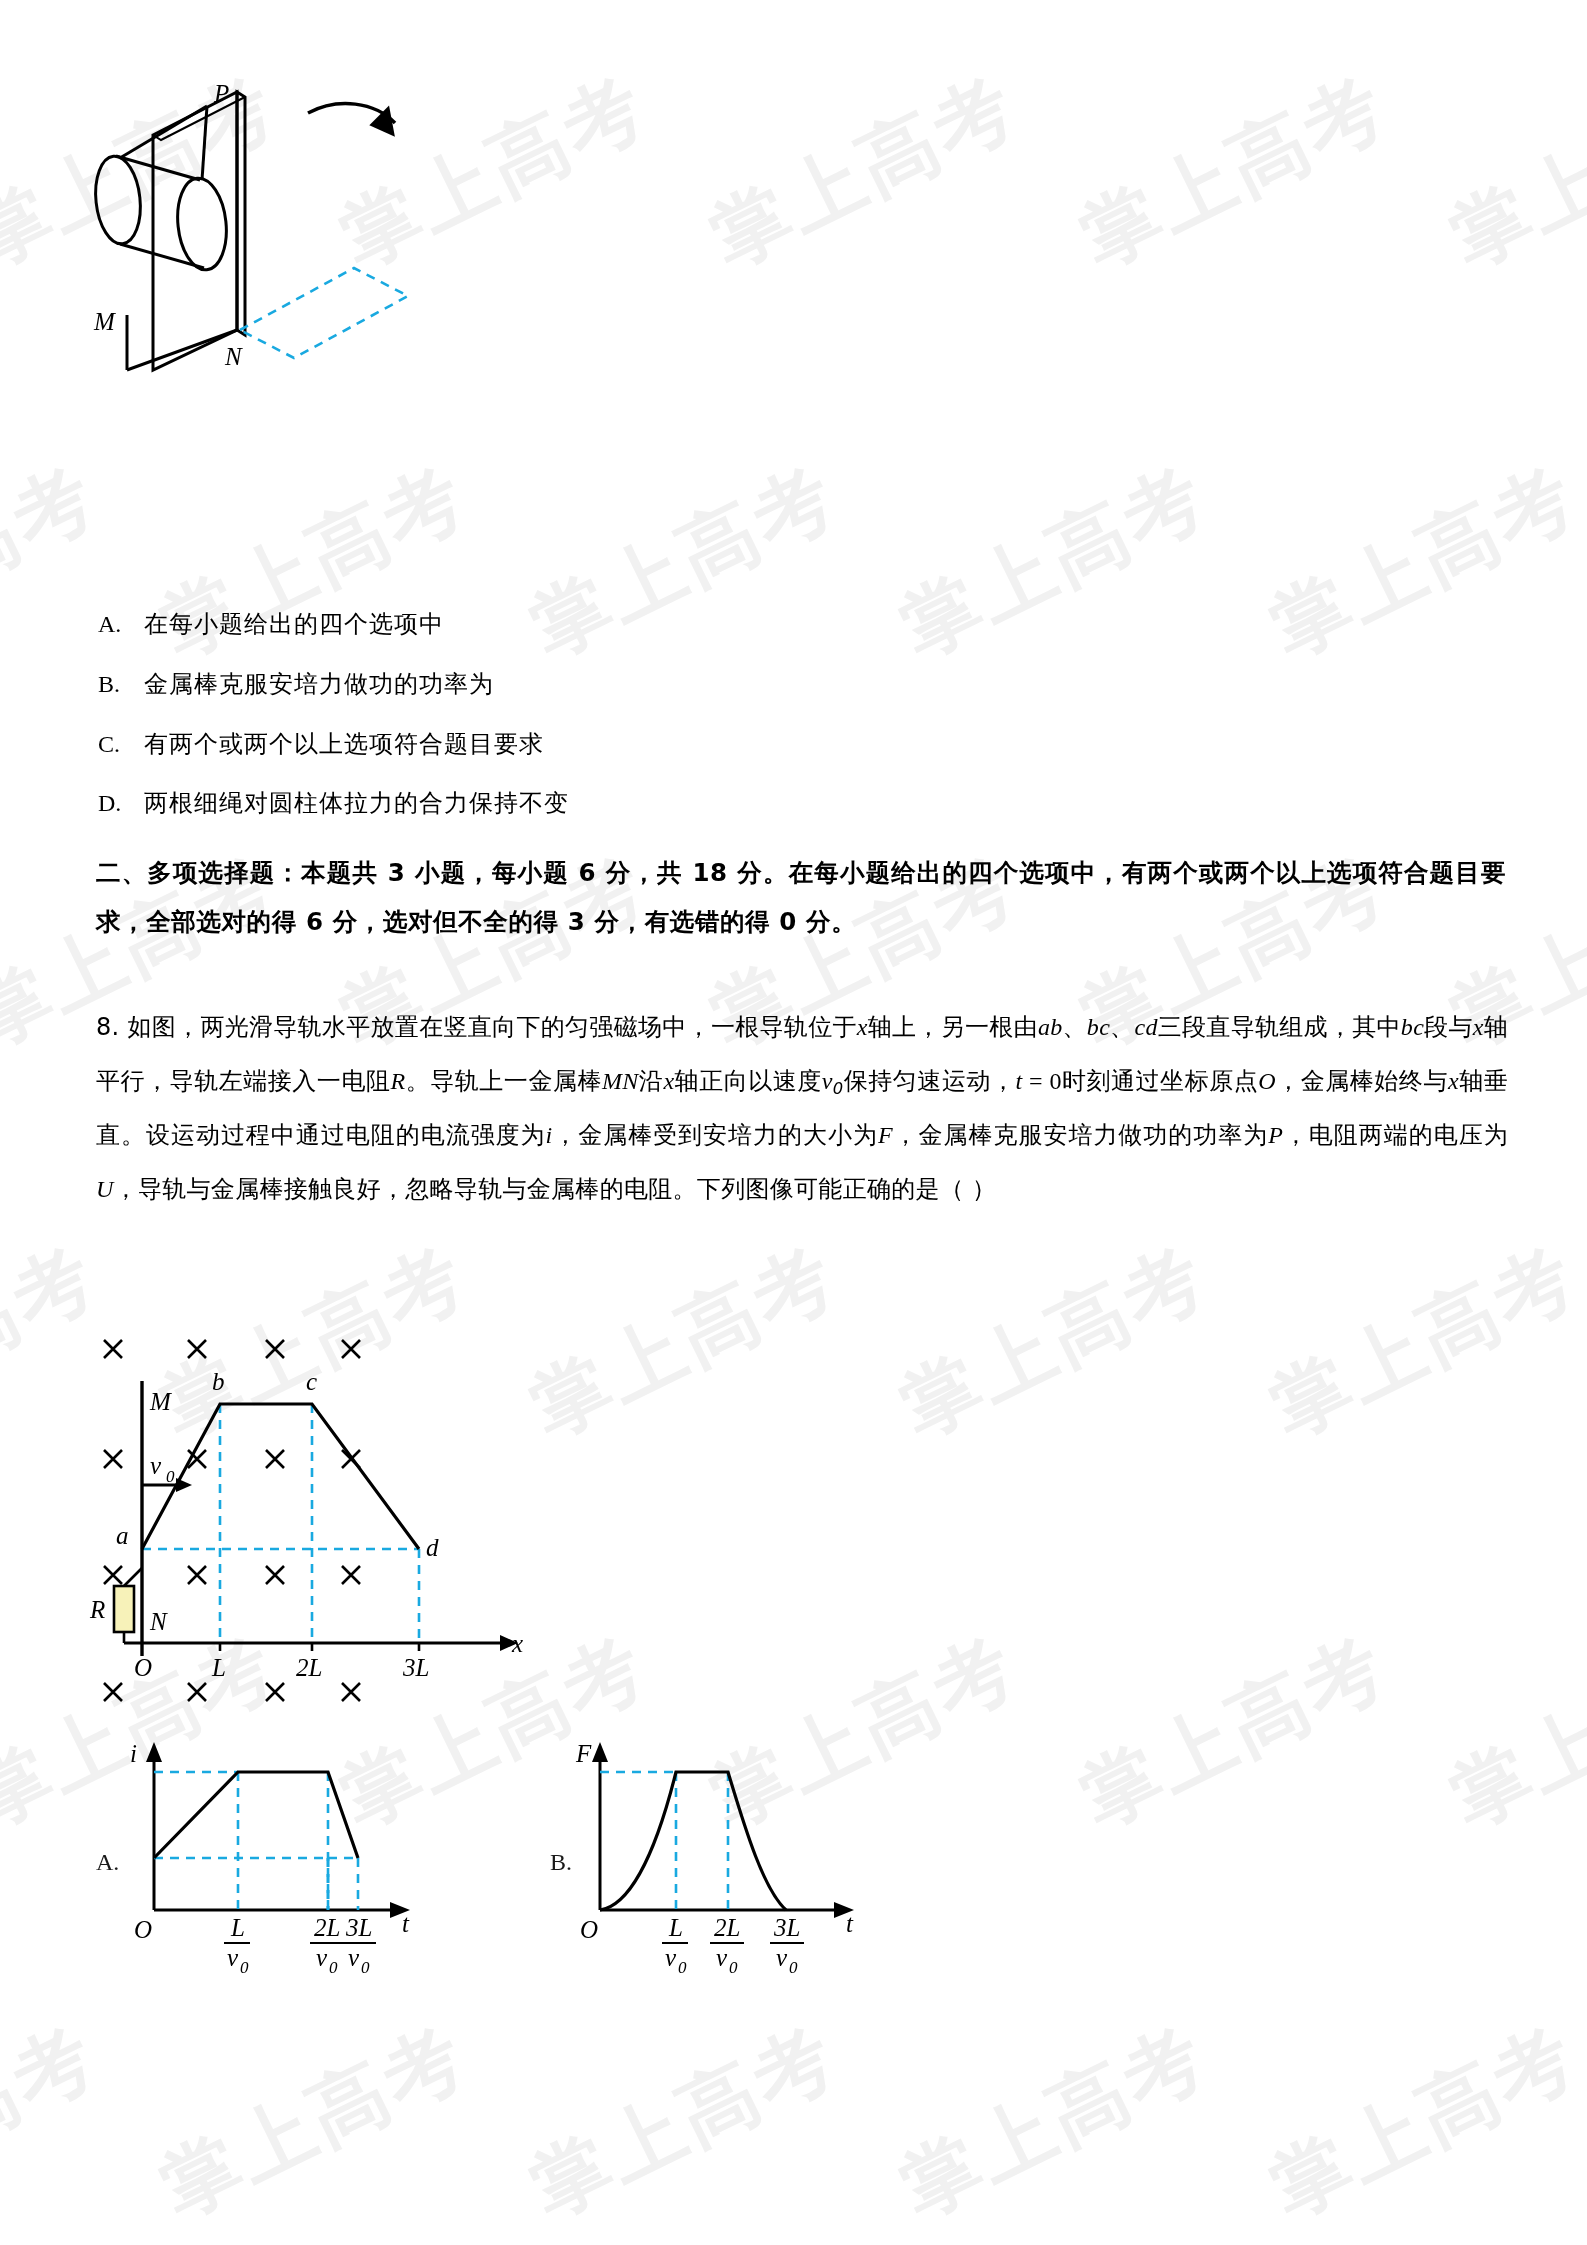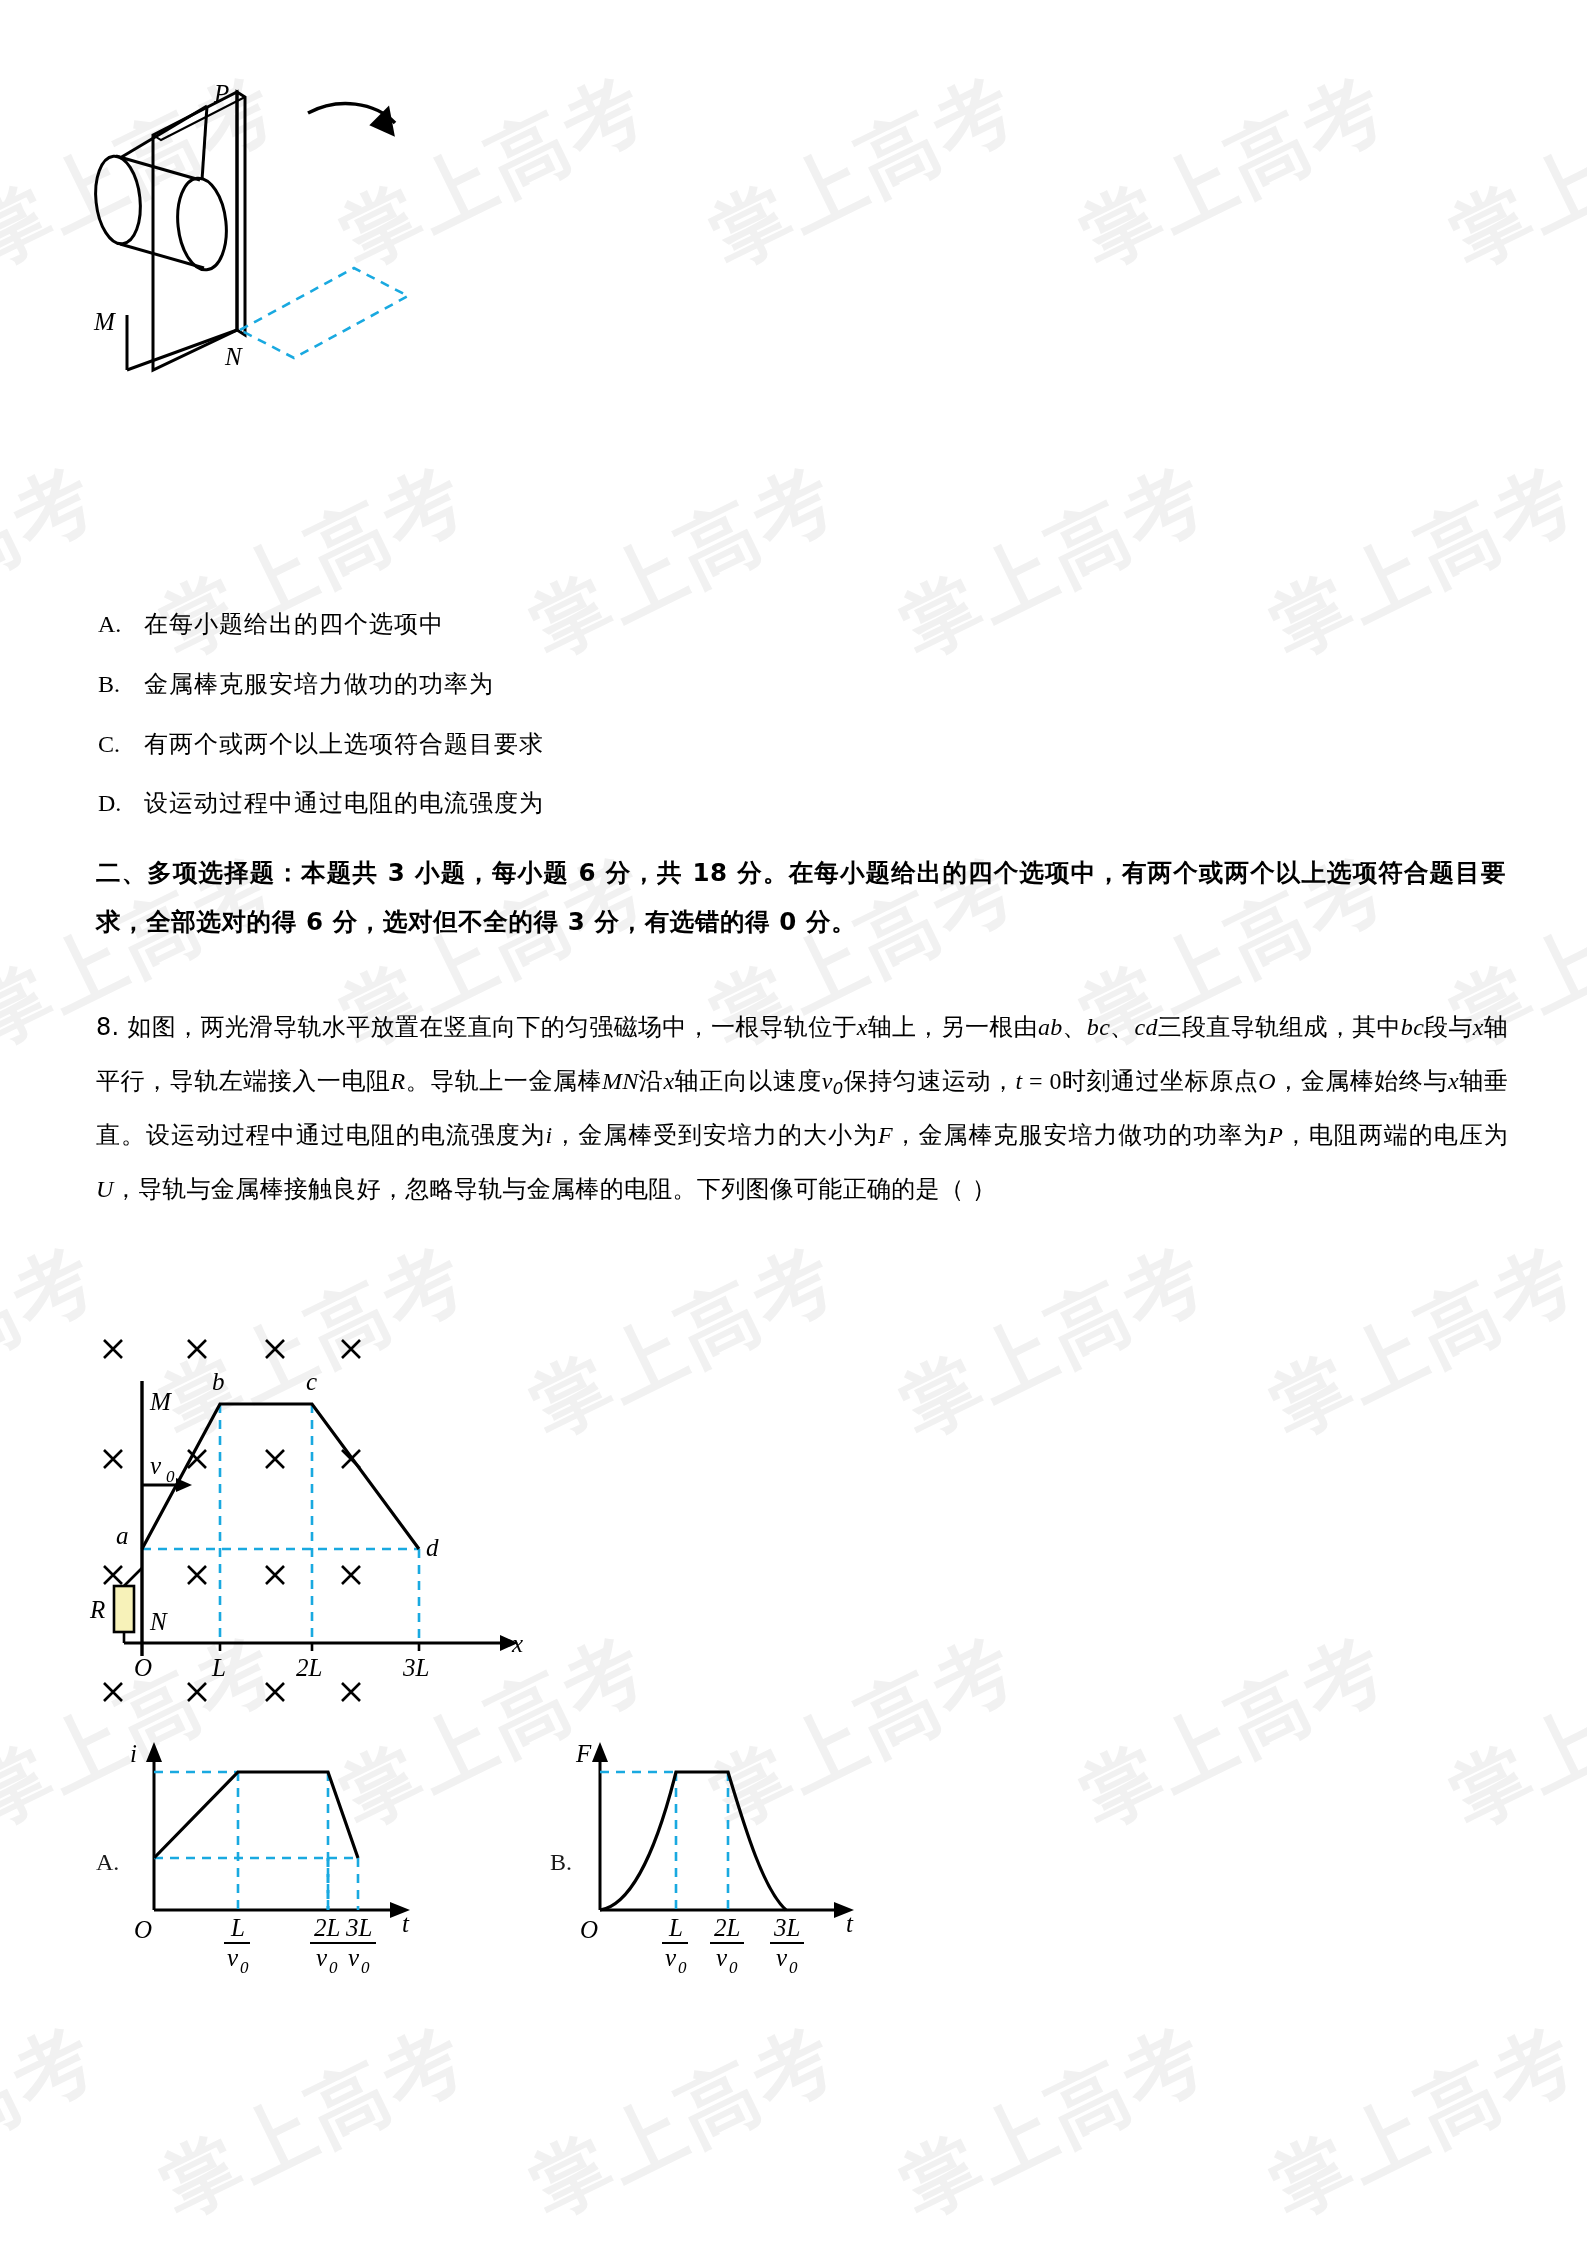--- a/index.html
+++ b/index.html
@@ -182,21 +182,21 @@
     <div class="opt-row">
       <span class="opt-letter">B.</span>
       <span class="opt-text">金属棒克服安培力做功的功率为</span>
     </div>
     <div class="opt-row">
       <span class="opt-letter">C.</span>
       <span class="opt-text">有两个或两个以上选项符合题目要求</span>
     </div>
     <div class="opt-row">
       <span class="opt-letter">D.</span>
-      <span class="opt-text">设运动过程中通过电阻的电流强度为</span>
+      <span class="opt-text">两根细绳对圆柱体拉力的合力保持不变</span>
     </div>
   </div>
 
   <div class="section-head">
     <span>二、多项选择题：</span><span>本题共 3 小题，每小题 6 分，共 18 分。在每小题给出的四个选项中，有两个或两个以上选项符合题目要求，全部选对的得 6 分，选对但不全的得 3 分，有选错的得 0 分。</span>
   </div>
 
   <div class="q-body">
     <span>8.</span>
     <span>如图，两光滑导轨水平放置在竖直向下的匀强磁场中，一根导轨位于</span><i>x</i><span>轴上，另一根由</span><i>ab</i><span>、</span><i>bc</i><span>、</span><i>cd</i><span>三段直导轨组成，其中</span><i>bc</i><span>段与</span><i>x</i><span>轴平行，导轨左端接入一电阻</span><i>R</i><span>。导轨上一金属棒</span><i>MN</i><span>沿</span><i>x</i><span>轴正向以速度</span><i>v</i><span class="sub">0</span><span>保持匀速运动，</span><i>t</i><span class="up"> = 0</span><span>时刻通过坐标原点</span><i>O</i><span>，金属棒始终与</span><i>x</i><span>轴垂直。设运动过程中通过电阻的电流强度为</span><i>i</i><span>，</span><span>金属棒受到安培力的大小为</span><i>F</i><span>，金属棒克服安培力做功的功率为</span><i>P</i><span>，电阻两端的电压为</span><i>U</i><span>，导轨与金属棒</span><span>接触良好，忽略导轨与金属棒的电阻。下列图像可能正确的是（      ）</span>

